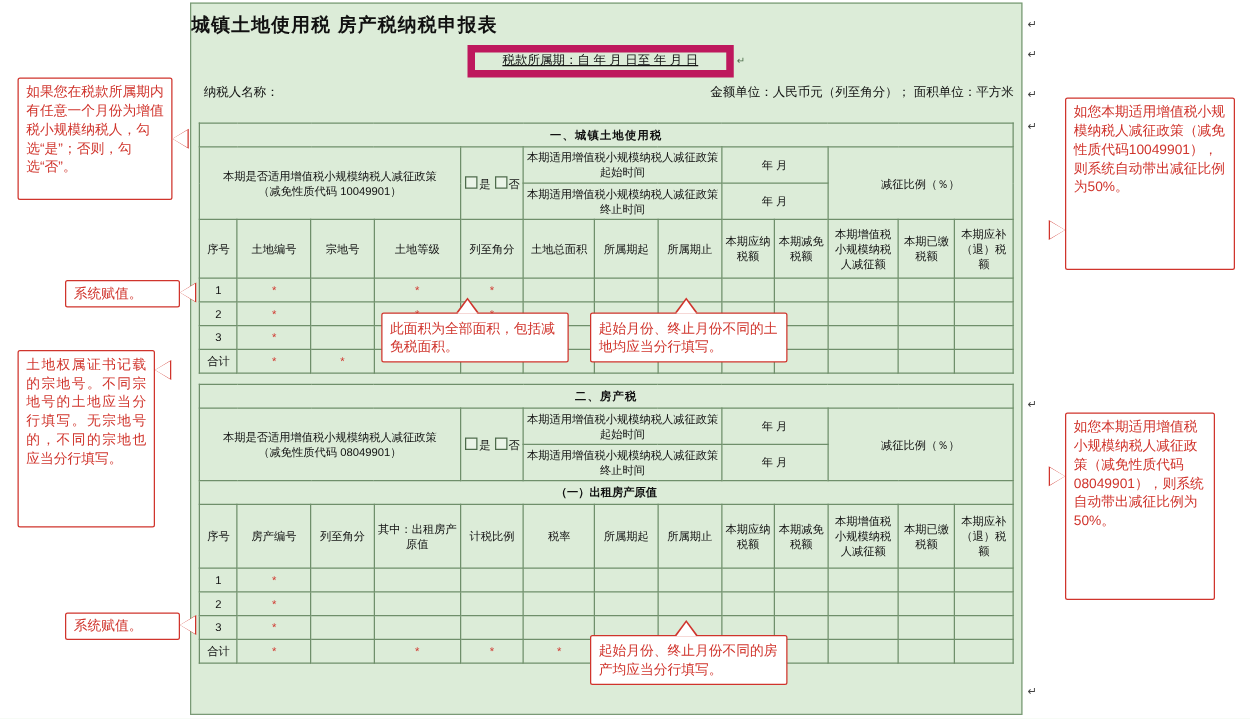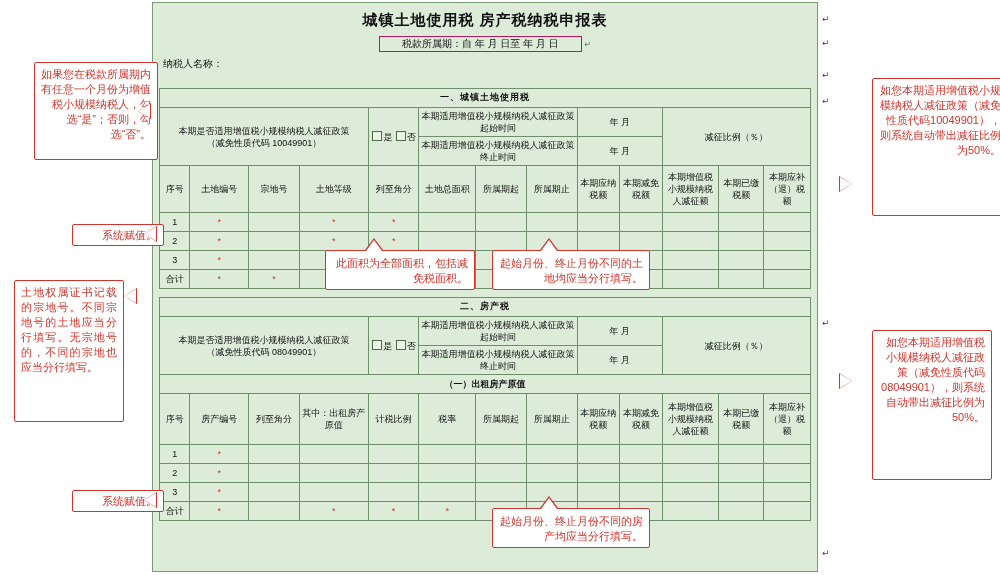--- a/index.html
+++ b/index.html
@@ -16,36 +16,36 @@
   #form-sheet{
     position:absolute;
     left:152px; top:2px;
     width:666px; height:570px;
     background:#dcecd8;
     border:1px solid #7a9a76;
     box-sizing:border-box;
     overflow:hidden;
   }
   .title{
-    text-align:center;
     font-size:15px;
     font-weight:bold;
     letter-spacing:1px;
     padding-top:8px;
   }
   .subline{
     text-align:center;
     font-size:10px;
     margin-top:6px;
   }
   .subline .boxed{
     display:inline-block;
-    border:1px solid #be185d;
+    border:6px solid #be185d;
     padding:0px 22px;
     line-height:14px;
+    text-decoration:underline;
   }
   .row-id{
     font-size:10px;
     margin:8px 0 0 10px;
   }
   .codebox{
     display:inline-block;
     vertical-align:middle;
     margin-left:2px;
   }
@@ -79,21 +79,20 @@
     padding:2px 1px;
     line-height:12px;
     height:14px;
     word-break:break-all;
   }
   td.section{
     font-weight:bold;
     font-size:11px;
     letter-spacing:1px;
     height:18px;
-    font-family:Liberation Mono, monospace;
   }
   td.sub-section{
     font-weight:bold;
     font-size:10px;
     height:16px;
   }
   .chk{
     display:inline-block;
     width:8px;height:8px;
     border:1px solid #4d6b4a;
@@ -118,21 +117,21 @@
     border:1px solid #d0342c;
     color:#d0342c;
     background:#ffffff;
     font-size:11px;
     line-height:15px;
     padding:4px 6px;
     box-sizing:border-box;
     border-radius:2px;
     text-align:justify;
   }
-  .callout.center{text-align:right;margin-left:20px;}
+  .callout.center{text-align:left;}
   .tail{
     position:absolute;
     width:0;height:0;
     border-style:solid;
   }
   
   .tail.left{
     border-width:7px 12px 7px 0;
     border-color:transparent #ffffff transparent transparent;
   }
@@ -166,20 +165,24 @@
   <div class="title">城镇土地使用税 房产税纳税申报表</div>
 
   <div class="subline">
     <span class="boxed">税款所属期：自  年   月   日至   年   月   日</span>
     <span class="pilcrow">↵</span>
   </div>
 
 
   <div class="row-name">
     <span>纳税人名称：</span>
+    <span class="right-units">
+      <span>金额单位：人民币元（列至角分）；</span>
+      <span>面积单位：平方米</span>
+    </span>
   </div>
 
   <table class="grid">
     <colgroup>
       <col style="width:30px">
         <col style="width:58px">
         <col style="width:50px">
       <col style="width:68px">
         <col style="width:50px">
         <col style="width:56px">

